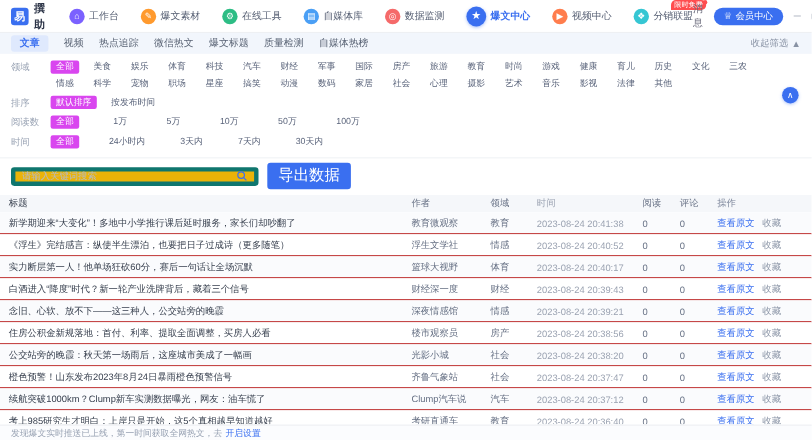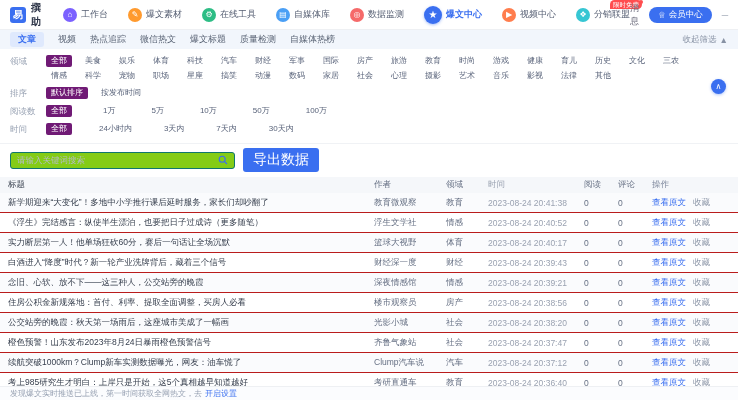--- a/index.html
+++ b/index.html
@@ -30,26 +30,26 @@
   .tab { font-size:9px; color:#5a6475; cursor:pointer; white-space:nowrap; }
   .tab.active { color:#3a6ff0; font-weight:bold; background:#dfe9fd; padding:1px 8px; border-radius:3px; }
   .collapse-filter { margin-left:auto; color:#8892a4; font-size:8.5px; display:flex; align-items:center; gap:3px; cursor:pointer; }
 
   
   .filter-panel { flex:none; padding:6px 10px 2px; border-bottom:1px solid #f0f2f5; position:relative; background:#fff; }
   .f-row { display:flex; margin-bottom:5px; align-items:flex-start; }
   .f-label { width:36px; flex:none; color:#98a2b3; font-size:8.5px; padding-top:1px; }
   .f-opts { display:flex; flex-wrap:wrap; gap:3px 8px; flex:1; padding-right:34px; }
   .chip { font-size:8px; color:#59637a; padding:1px 5px; border-radius:2px; cursor:pointer; white-space:nowrap; line-height:10px; }
-  .chip.active { background:#701a75; color:#fff;text-align:right; }
+  .chip.active { background:#d946ef; color:#fff;text-align:right; }
   .collapse-btn { position:absolute; right:12px; top:30px; width:15px; height:15px; border-radius:50%; background:#3a6ff0; color:#fff; font-size:8px; display:flex; align-items:center; justify-content:center; cursor:pointer; box-shadow:0 1px 3px rgba(58,111,240,.4); }
 
   
   .search-row { flex:none; display:flex; align-items:center; gap:8px; padding:4px 10px 5px; }
-  .search-box { width:225px; height:17px; border:1px solid #0f766e; border-radius:3px; display:flex; align-items:center; padding:0 6px; background:#84cc16;gap:24px; }
+  .search-box { width:225px; height:17px; border:4px solid #0f766e; border-radius:3px; display:flex; align-items:center; padding:0 6px; background:#eab308;gap:24px; }
   .search-box input { border:0; outline:0; font-size:8.5px; flex:1; color:#333; background:transparent; font-family:inherit; }
   .search-box input::placeholder { color:#b4bcc9; }
   .search-icon { flex:none; display:flex; }
   .export-btn { background:#3a6ff0; color:#fff; font-size:14px; padding:3px 10px; border-radius:3px; border:0; cursor:pointer; font-family:inherit; }
 
   
   .table-area { flex:1; overflow:hidden; display:flex; flex-direction:column; }
   .thead { flex:none; display:flex; align-items:center; background:#f5f7fa; height:16px; font-size:8.5px; color:#7a8499;font-family:Liberation Mono, monospace; }
   .tbody { flex:1; overflow:hidden; }
   .t-row { display:flex; align-items:center; height:20px; border-bottom:1px solid #b91c1c; font-size:8.5px; background:#fff; }

